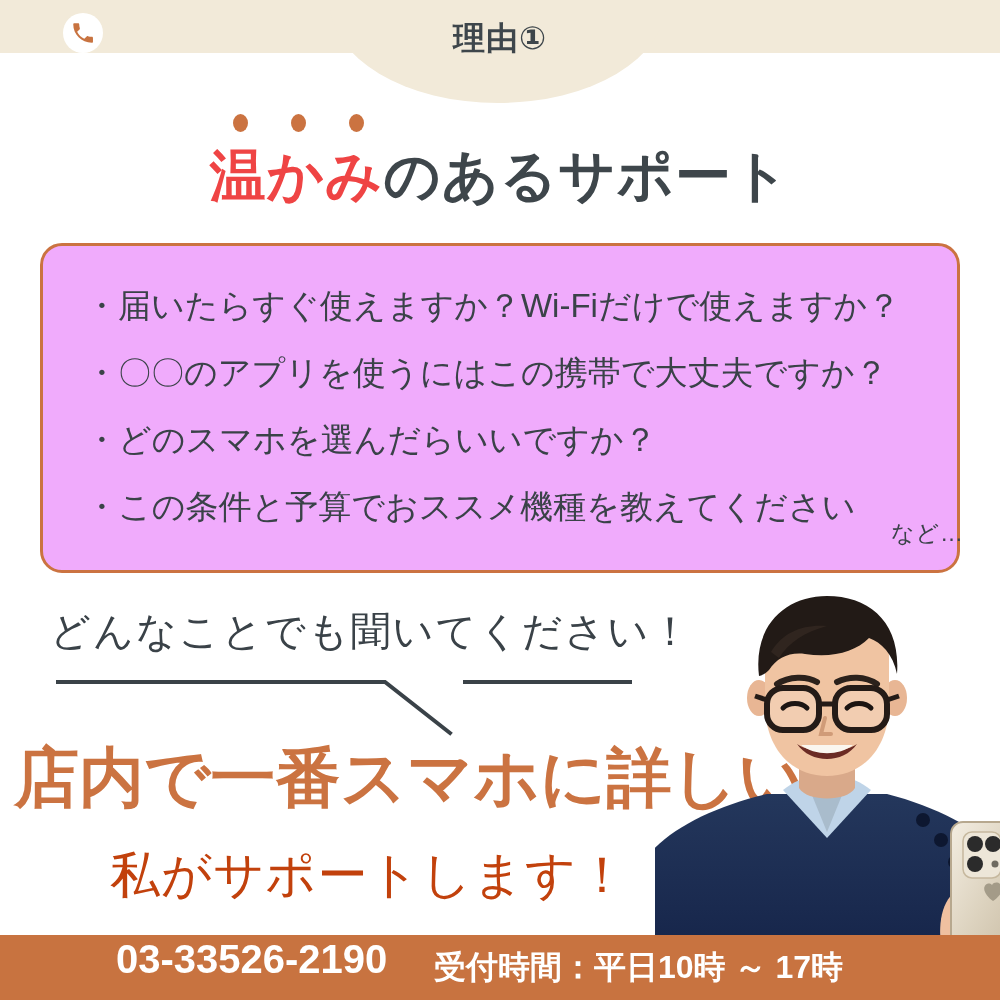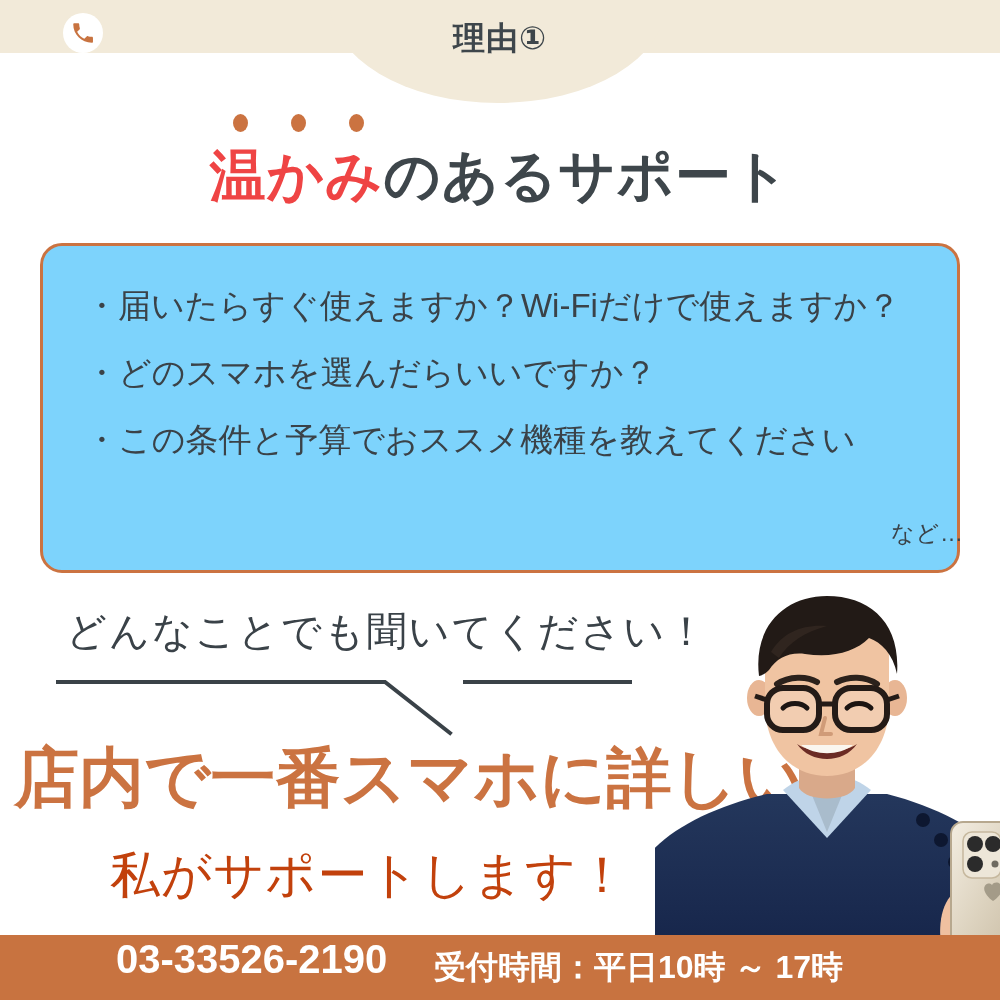--- a/index.html
+++ b/index.html
@@ -95,21 +95,21 @@
   
   .bullet-box {
     position: absolute;
     left: 40px;
     top: 243px;
     width: 920px;
     height: 330px;
     box-sizing: border-box;
     border: 3px solid #CB7341;
     border-radius: 22px;
-    background: #7dd3fc;
+    background: #f0abfc;
   }
   .bullet-list {
     position: absolute;
     left: 42px;
     top: 26px;
     right: 20px;
   }
   .bullet-item {
     font-size: 33px;
     line-height: 67px;
@@ -129,21 +129,20 @@
 
   
   .ask-line {
     position: absolute;
     left: 50px;
     top: 604px;
     font-size: 40px;
     color: #3A4248;
     letter-spacing: 2px;
     white-space: nowrap;
-    margin-left: 16px;
   }
   .bubble-tail {
     position: absolute;
     left: 40px;
     top: 660px;
     width: 640px;
     height: 80px;
   }
 
   
@@ -241,20 +240,21 @@
     <span class="dot d1"></span>
     <span class="dot d2"></span>
     <span class="dot d3"></span>
   </div>
 
   <div class="main-title"><span class="hl">温かみ</span><span>のあるサポート</span></div>
 
   <div class="bullet-box">
     <div class="bullet-list">
       <div class="bullet-item">・届いたらすぐ使えますか？Wi-Fiだけで使えますか？</div>
+      <div class="bullet-item">・〇〇のアプリを使うにはこの携帯で大丈夫ですか？</div>
       <div class="bullet-item">・どのスマホを選んだらいいですか？</div>
       <div class="bullet-item">・この条件と予算でおススメ機種を教えてください</div>
     </div>
   </div>
   <div class="etc-note">など…</div>
 
   <div class="ask-line">どんなことでも聞いてください！</div>
 
   <svg class="bubble-tail" viewBox="0 0 640 80" xmlns="http://www.w3.org/2000/svg">
     <path d="M18,22 L345,22 L410,73" stroke="#3A4248" stroke-width="4" fill="none" stroke-linecap="square"></path>

